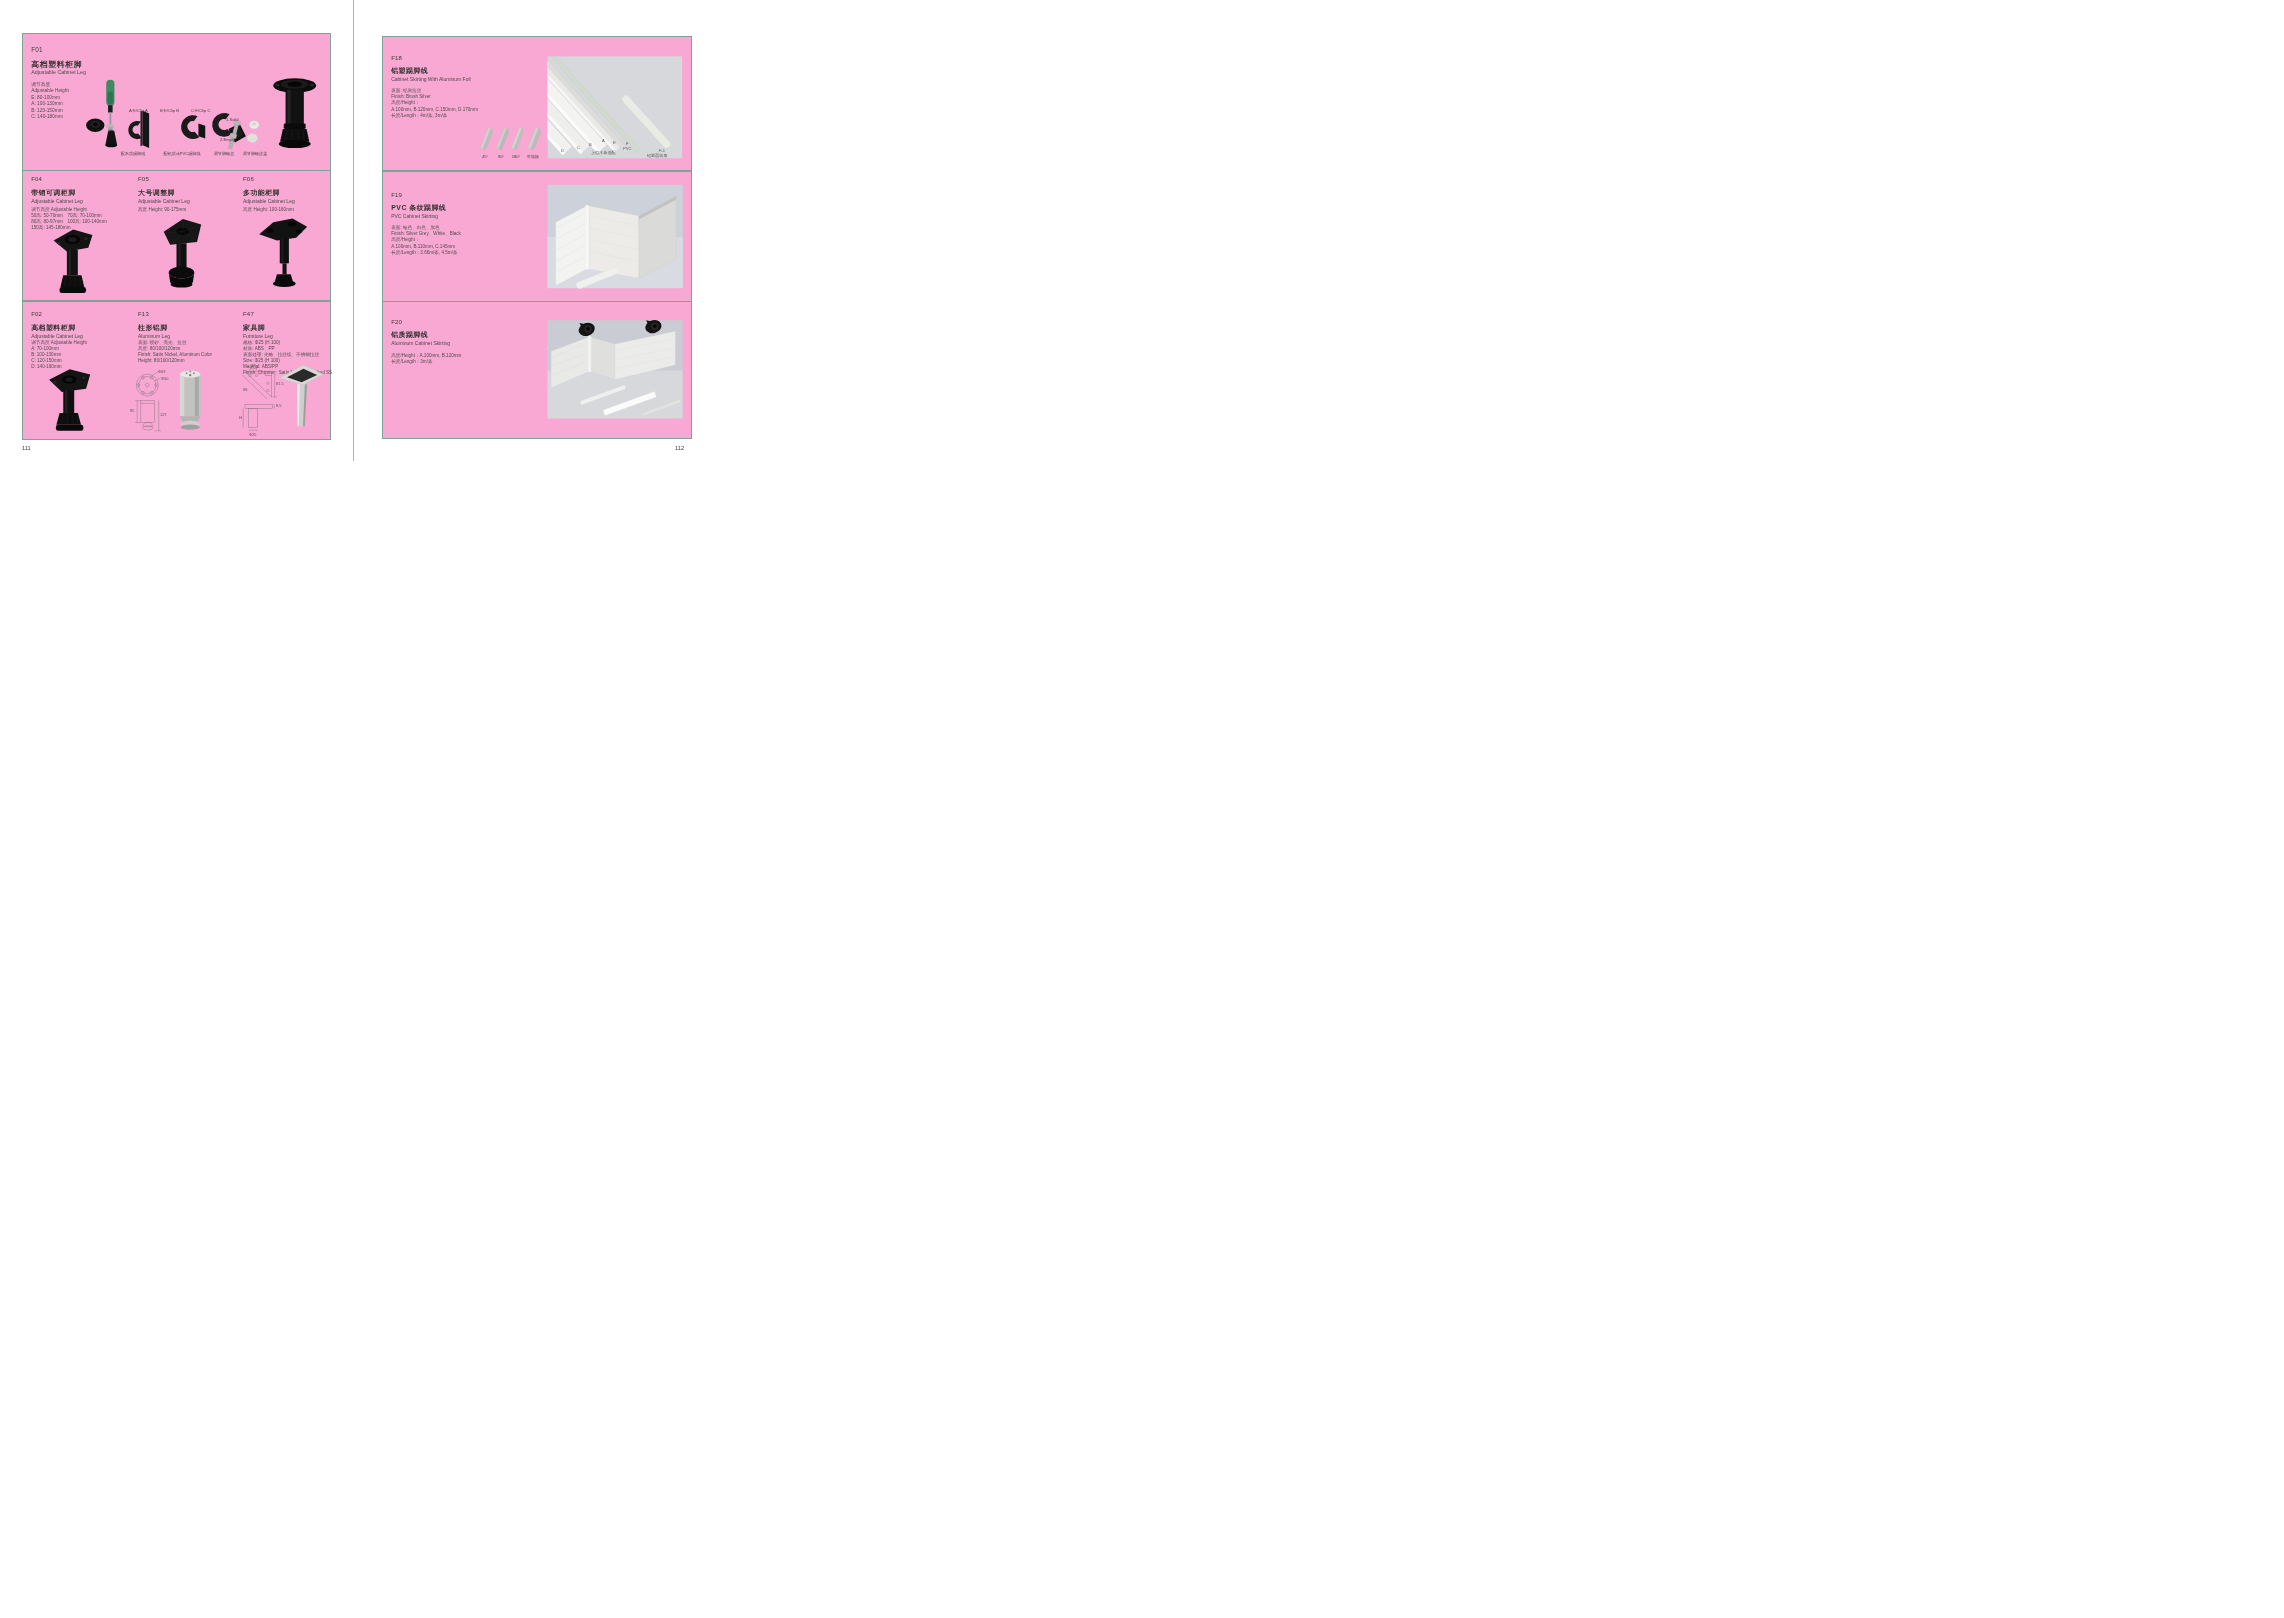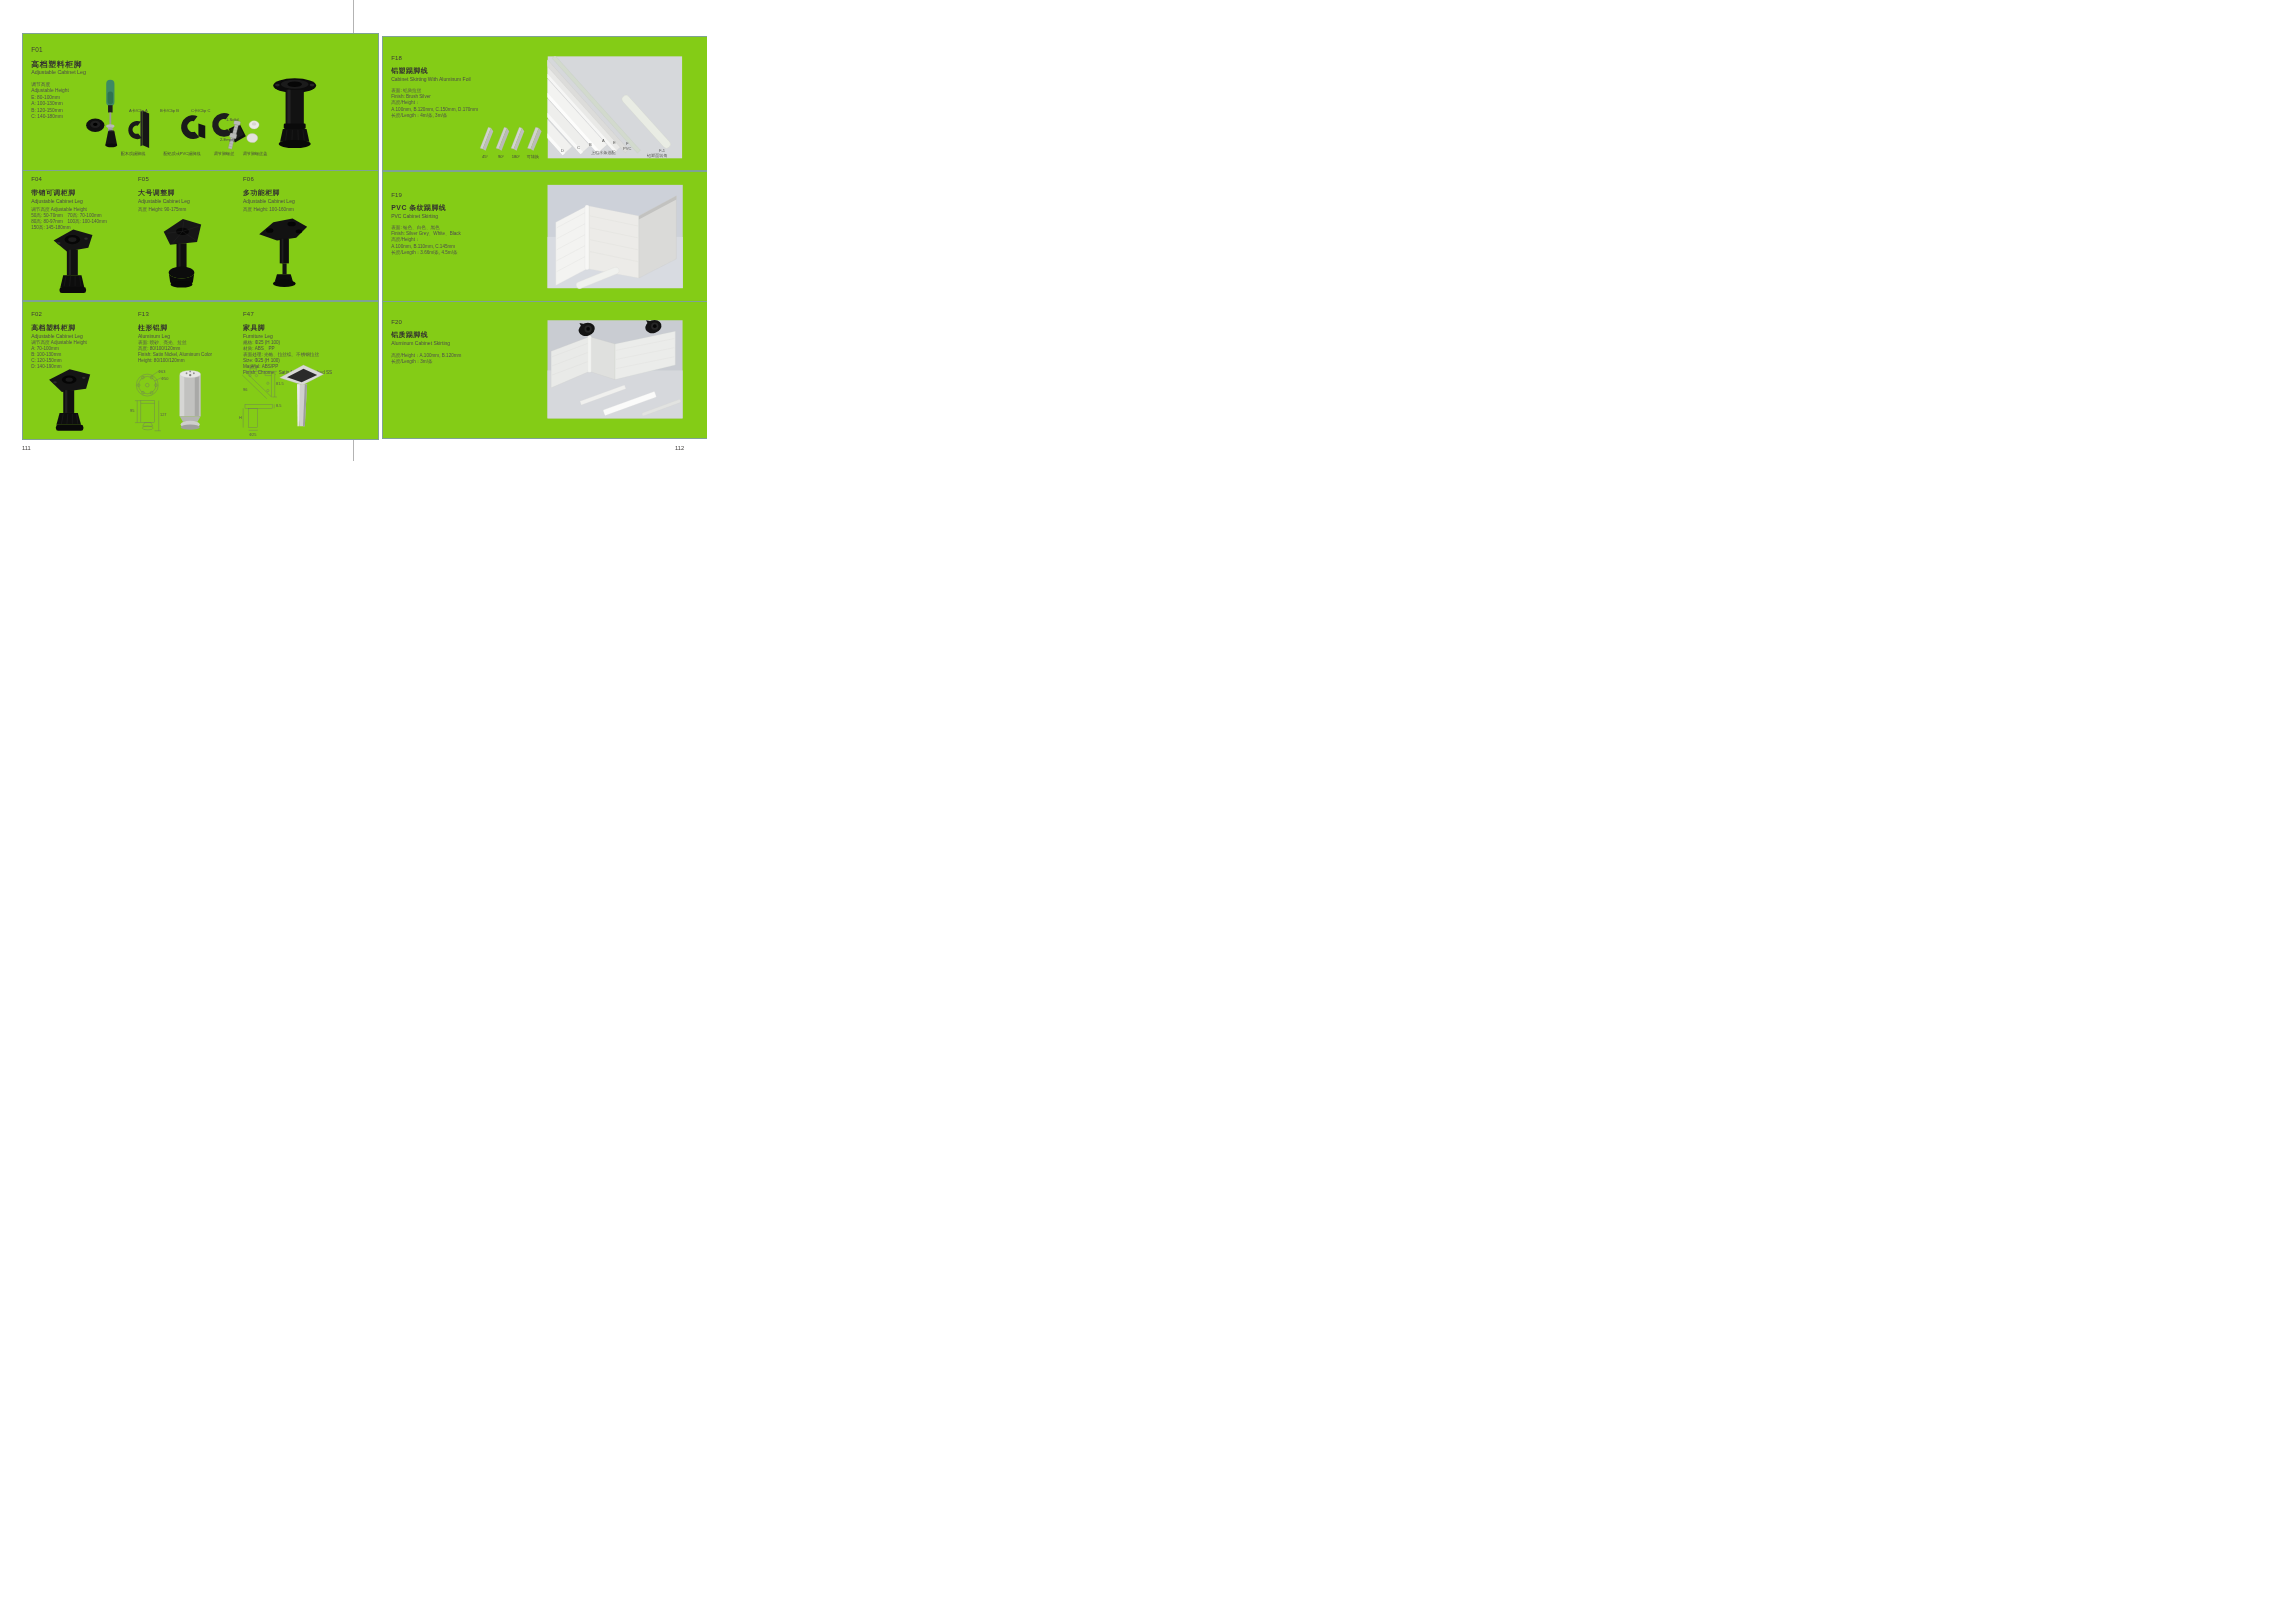--- a/index.html
+++ b/index.html
@@ -1,18 +1,18 @@
 <!DOCTYPE html>
 <html style="font-size:7.3px"><head>
 <meta charset="utf-8">
 <style>
   html,body{margin:0;padding:0;background:#ffffff;}
   body{font-family:"Liberation Sans","DejaVu Sans",sans-serif;}
   #canvas{position:relative;width:707px;height:461px;background:#ffffff;overflow:hidden;}
-  .box{position:absolute;border:0.5px solid #7fa294;background:#84cc16;padding-left:48px;}
+  .box{position:absolute;border:0.5px solid #7fa294;background:#f9a8d4;}
   .code{position:absolute;font-size:6.4px;color:#3d3a38;letter-spacing:0.2px;}
   .code2{position:absolute;font-size:6px;color:#3d3a38;letter-spacing:0.2px;}
   .tzh{position:absolute;font-size:7.8px;font-weight:700;color:#343230;letter-spacing:0.7px;}
   .tzh2{position:absolute;font-size:6.9px;font-weight:700;color:#343230;letter-spacing:0.5px;}
   .ten{position:absolute;font-size:5.3px;color:#4c4a48;}
   .ten2{position:absolute;font-size:5px;color:#4c4a48;}
   .specs{position:absolute;font-size:4.8px;color:#504e4c;}
   .specs > div{line-height:6.4px;white-space:pre;}
   .specs2{position:absolute;font-size:4.6px;color:#504e4c;}
   .specs2 > div{line-height:6px;white-space:pre;}

